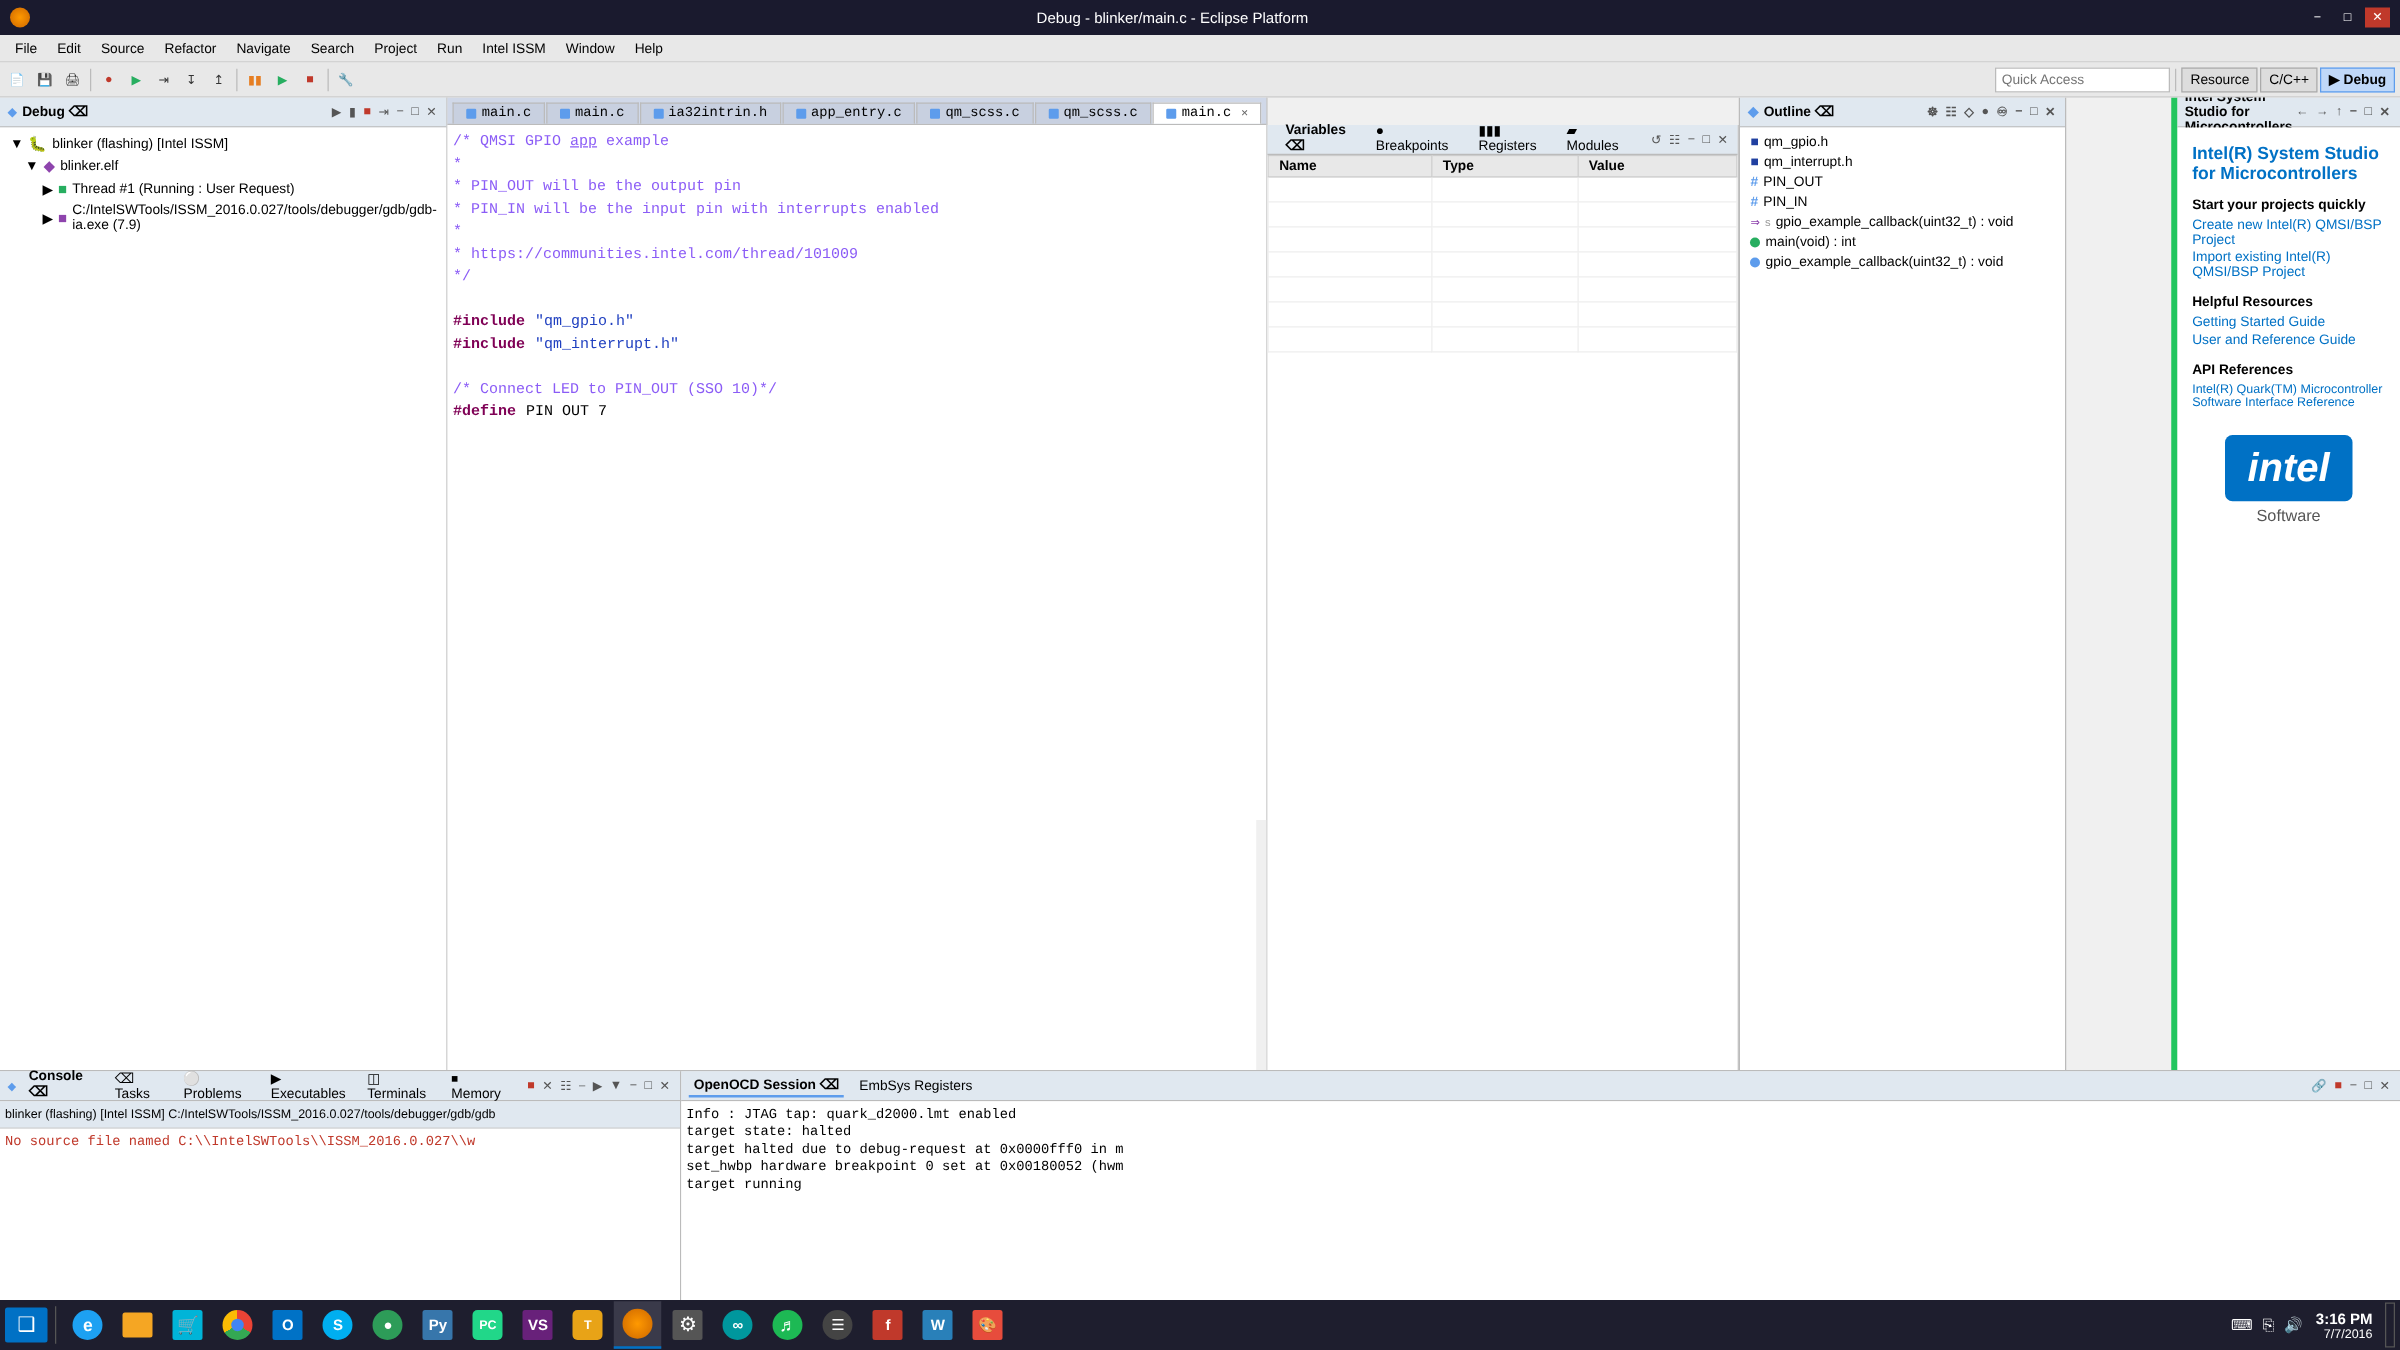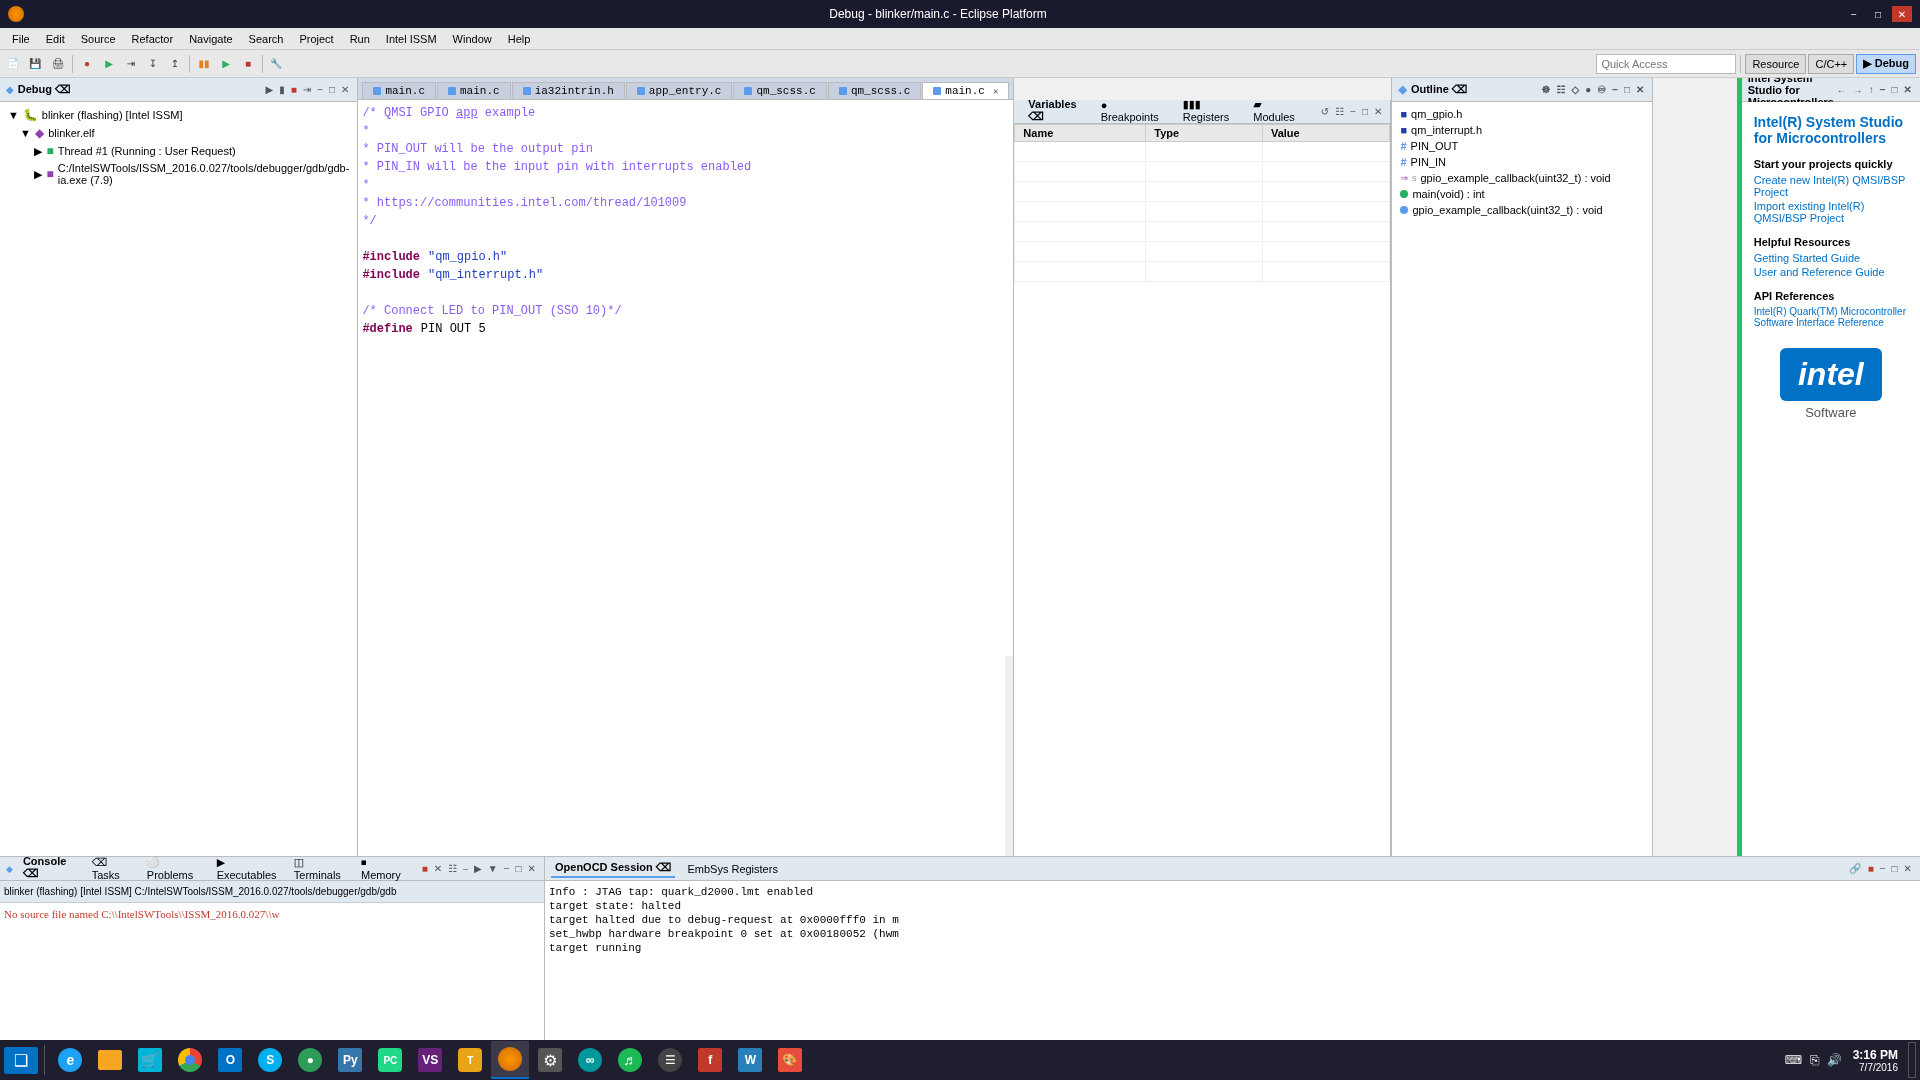--- a/index.html
+++ b/index.html
@@ -68,21 +68,21 @@
 
     
     #bottom-area { display: flex; height: 200px; border-top: 1px solid #bbb; }
 
     
     #console-panel { width: 545px; display: flex; flex-direction: column; border-right: 1px solid #bbb; }
     #console-header { background: #e0e8f0; border-bottom: 1px solid #bbb; height: 24px; display: flex; align-items: center; padding: 0 6px; gap: 6px; }
     .console-tab { cursor: pointer; padding: 2px 4px; }
     .console-tab.active { font-weight: bold; border-bottom: 2px solid #5d9cec; }
     #console-content { background: #fff; flex: 1; font-family: 'Courier New', monospace; font-size: 11px; padding: 4px; overflow: auto; }
-    .console-line { color: #000; padding: 1px 0; font-family: Liberation Serif, serif; }
+    .console-line { color: #000; padding: 1px 0; }
     .console-line.error { color: #c0392b; }
 
     
     #openocd-panel { flex: 1; display: flex; flex-direction: column; }
     #openocd-header { background: #e0e8f0; border-bottom: 1px solid #bbb; height: 24px; display: flex; align-items: center; padding: 0 6px; gap: 8px; }
     .openocd-tab { font-size: 11px; cursor: pointer; padding: 2px 4px; }
     .openocd-tab.active { font-weight: bold; border-bottom: 2px solid #5d9cec; }
     #openocd-content { background: #fff; flex: 1; font-family: 'Courier New', monospace; font-size: 11px; padding: 4px; overflow: auto; }
     .ocd-line { padding: 1px 0; color: #000; }
 
@@ -268,21 +268,21 @@
         <span class="code-string">"qm_interrupt.h"</span>
       </div>
       <div class="code-line">
           <span>&nbsp;</span>
         </div>
       <div class="code-line">
         <span class="code-comment">/* Connect LED to PIN_OUT (SSO 10)*/</span>
       </div>
       <div class="code-line">
         <span class="code-keyword">#define </span>
-        <span class="code-plain">PIN OUT 5</span>
+        <span class="code-plain">PIN OUT 7</span>
       </div>
     </div>
 
     <div style="position:relative;">
       <div style="position:absolute; right:0; top:-200px; width:8px; height:200px; background:#f0f0f0;"></div>
     </div>
   </div>
 
   <div id="vars-panel" style="width:545px; display:flex; flex-direction:column; border-right:1px solid #bbb;margin-top:22px;">
     <div id="vars-tabs" style="background:#e0e8f0; border-bottom:1px solid #bbb; height:24px; display:flex; align-items:center; padding:0 6px; gap:8px;">

